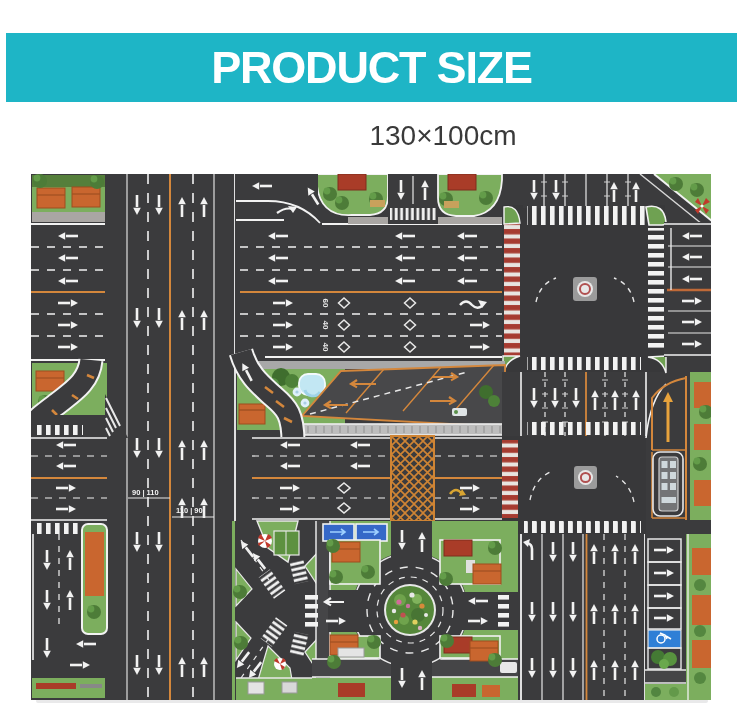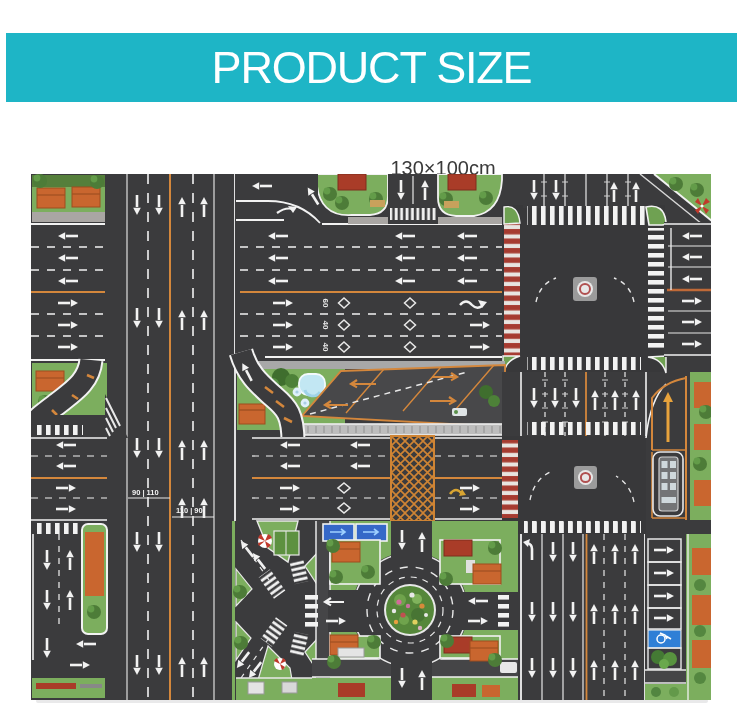--- a/index.html
+++ b/index.html
@@ -1,22 +1,22 @@
 <!DOCTYPE html>
 <html><head>
 <meta charset="utf-8">
 <style>
   html,body{margin:0;padding:0;}
   body{width:740px;height:713px;background:#ffffff;position:relative;overflow:hidden;
        font-family:"Liberation Sans", sans-serif;}
   .banner{position:absolute;left:6px;top:33px;width:731px;height:69px;background:#1eb5c6;
           display:flex;align-items:center;justify-content:center;}
-  .banner span{color:#fff;font-weight:normal;font-size:45px;letter-spacing:-1.2px;}
+  .banner span{color:#fff;font-weight:bold;font-size:45px;letter-spacing:-1.2px;}
   .size{position:absolute;top:120px;left:443px;transform:translateX(-50%);
-        font-size:20px;color:#3a3a3a;margin-top:37px;}
+        font-size:28px;color:#3a3a3a;}
   .map{position:absolute;left:31px;top:174px;width:680px;height:526px;}
 </style>
 </head>
 <body>
 
 <div class="banner">
     <span>PRODUCT SIZE</span>
   </div>
 
 <div class="size">130×100cm</div>

